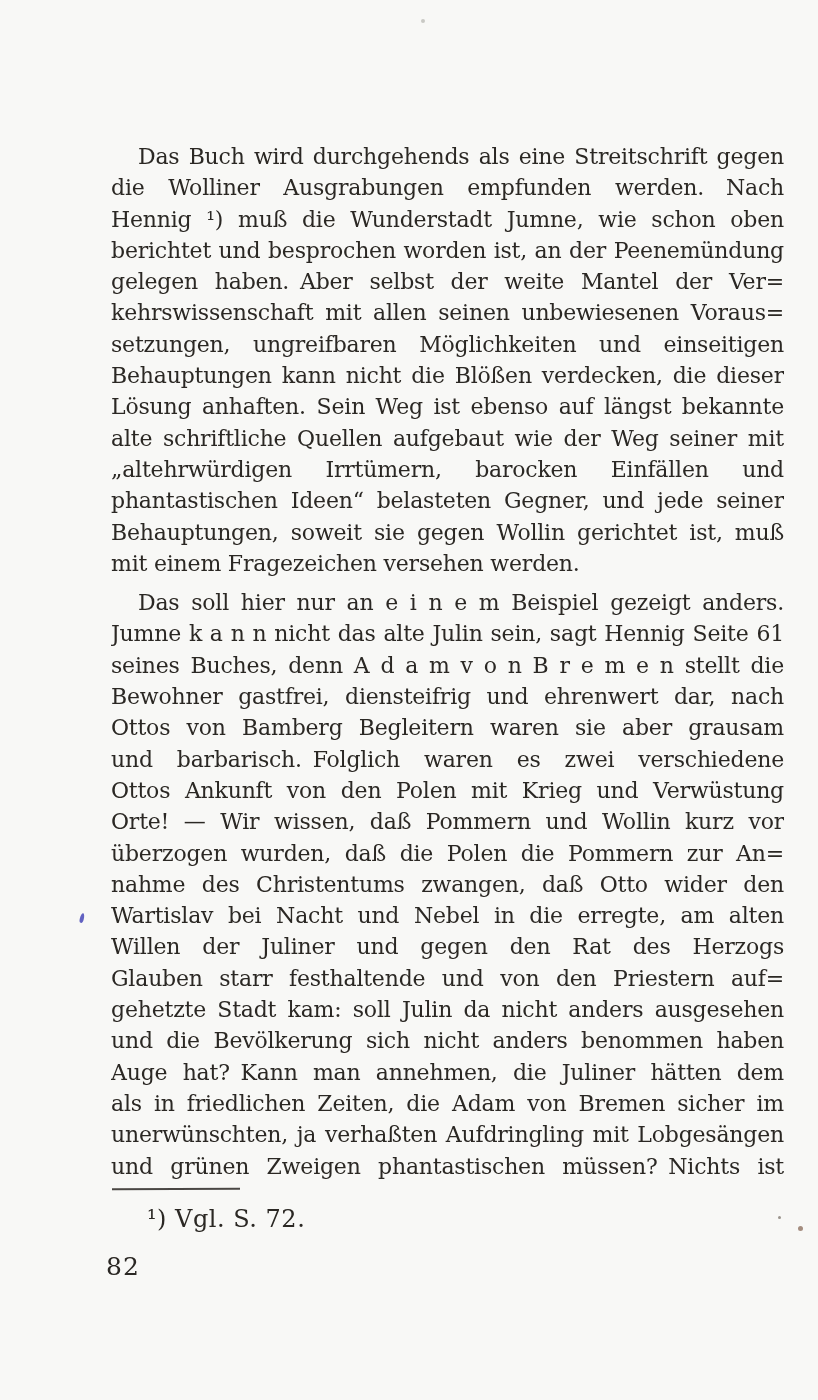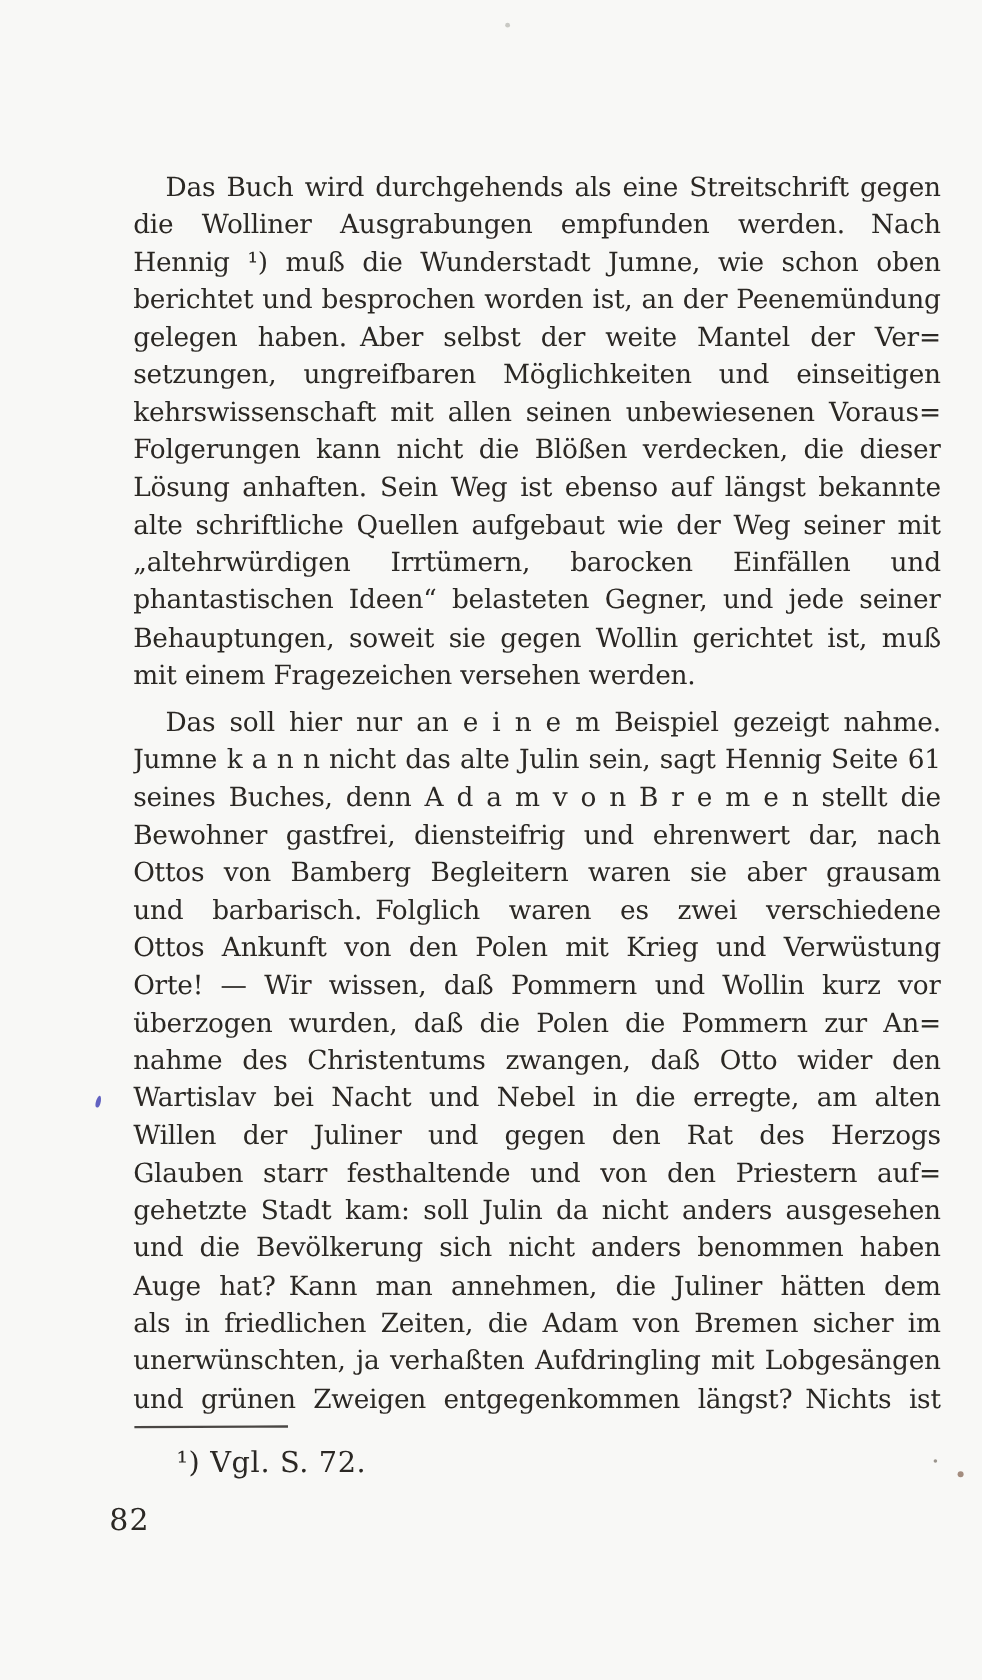--- a/index.html
+++ b/index.html
@@ -49,21 +49,21 @@
     transform: rotate(-0.25deg);
   }
   .footnote {
     position: absolute;
     left: 147px; top: 1205px;
     font-size: 24px;
     letter-spacing: 0.5px;
   }
   .page-number {
     position: absolute;
-    left: 91px; top: 1252px;
+    left: 106px; top: 1252px;
     font-size: 25px;
     letter-spacing: 1px;
   }
   .margin-mark {
     position: absolute;
     left: 80px; top: 913px;
     width: 4px; height: 10px;
     background: var(--mark);
     border-radius: 50% 50% 50% 50% / 60% 60% 40% 40%;
     transform: rotate(14deg);
@@ -84,50 +84,50 @@
 
   <div class="speck speck-top"></div>
 
   <div class="text-block">
     <div class="paragraph">
         <div class="line indent">Das Buch wird durchgehends als eine Streitschrift gegen</div>
         <div class="line">die Wolliner Ausgrabungen empfunden werden. Nach</div>
         <div class="line">Hennig ¹) muß die Wunderstadt Jumne, wie schon oben</div>
         <div class="line">berichtet und besprochen worden ist, an der Peenemündung</div>
         <div class="line">gelegen haben. Aber selbst der weite Mantel der Ver=</div>
+        <div class="line">kehrswissenschaft mit allen seinen unbewiesenen Voraus=</div>
         <div class="line">setzungen, ungreifbaren Möglichkeiten und einseitigen</div>
-        <div class="line">kehrswissenschaft mit allen seinen unbewiesenen Voraus=</div>
-        <div class="line">Folgerungen kann nicht die Blößen verdecken, die dieser</div>
+        <div class="line">Behauptungen kann nicht die Blößen verdecken, die dieser</div>
         <div class="line">Lösung anhaften. Sein Weg ist ebenso auf längst bekannte</div>
         <div class="line">alte schriftliche Quellen aufgebaut wie der Weg seiner mit</div>
         <div class="line">„altehrwürdigen Irrtümern, barocken Einfällen und</div>
         <div class="line">phantastischen Ideen“ belasteten Gegner, und jede seiner</div>
         <div class="line">Behauptungen, soweit sie gegen Wollin gerichtet ist, muß</div>
         <div class="line endline">mit einem Fragezeichen versehen werden.</div>
       </div>
     <div class="paragraph para2">
-        <div class="line indent">Das soll hier nur an e i n e m Beispiel gezeigt nahme.</div>
+        <div class="line indent">Das soll hier nur an e i n e m Beispiel gezeigt anders.</div>
         <div class="line">Jumne k a n n nicht das alte Julin sein, sagt Hennig Seite 61</div>
         <div class="line">seines Buches, denn A d a m v o n B r e m e n stellt die</div>
         <div class="line">Bewohner gastfrei, diensteifrig und ehrenwert dar, nach</div>
         <div class="line">Ottos von Bamberg Begleitern waren sie aber grausam</div>
         <div class="line">und barbarisch. Folglich waren es zwei verschiedene</div>
         <div class="line">Ottos Ankunft von den Polen mit Krieg und Verwüstung</div>
         <div class="line">Orte! — Wir wissen, daß Pommern und Wollin kurz vor</div>
         <div class="line">überzogen wurden, daß die Polen die Pommern zur An=</div>
         <div class="line">nahme des Christentums zwangen, daß Otto wider den</div>
         <div class="line">Wartislav bei Nacht und Nebel in die erregte, am alten</div>
         <div class="line">Willen der Juliner und gegen den Rat des Herzogs</div>
         <div class="line">Glauben starr festhaltende und von den Priestern auf=</div>
         <div class="line">gehetzte Stadt kam: soll Julin da nicht anders ausgesehen</div>
         <div class="line">und die Bevölkerung sich nicht anders benommen haben</div>
         <div class="line">Auge hat? Kann man annehmen, die Juliner hätten dem</div>
         <div class="line">als in friedlichen Zeiten, die Adam von Bremen sicher im</div>
         <div class="line">unerwünschten, ja verhaßten Aufdringling mit Lobgesängen</div>
-        <div class="line">und grünen Zweigen entgegenkommen längst? Nichts ist</div>
+        <div class="line">und grünen Zweigen phantastischen müssen? Nichts ist</div>
       </div>
   </div>
 
   <div class="margin-mark"></div>
 
   <div class="footnote-rule"></div>
 
   <div class="footnote">¹) Vgl. S. 72.</div>
 
   <div class="page-number">82</div>

